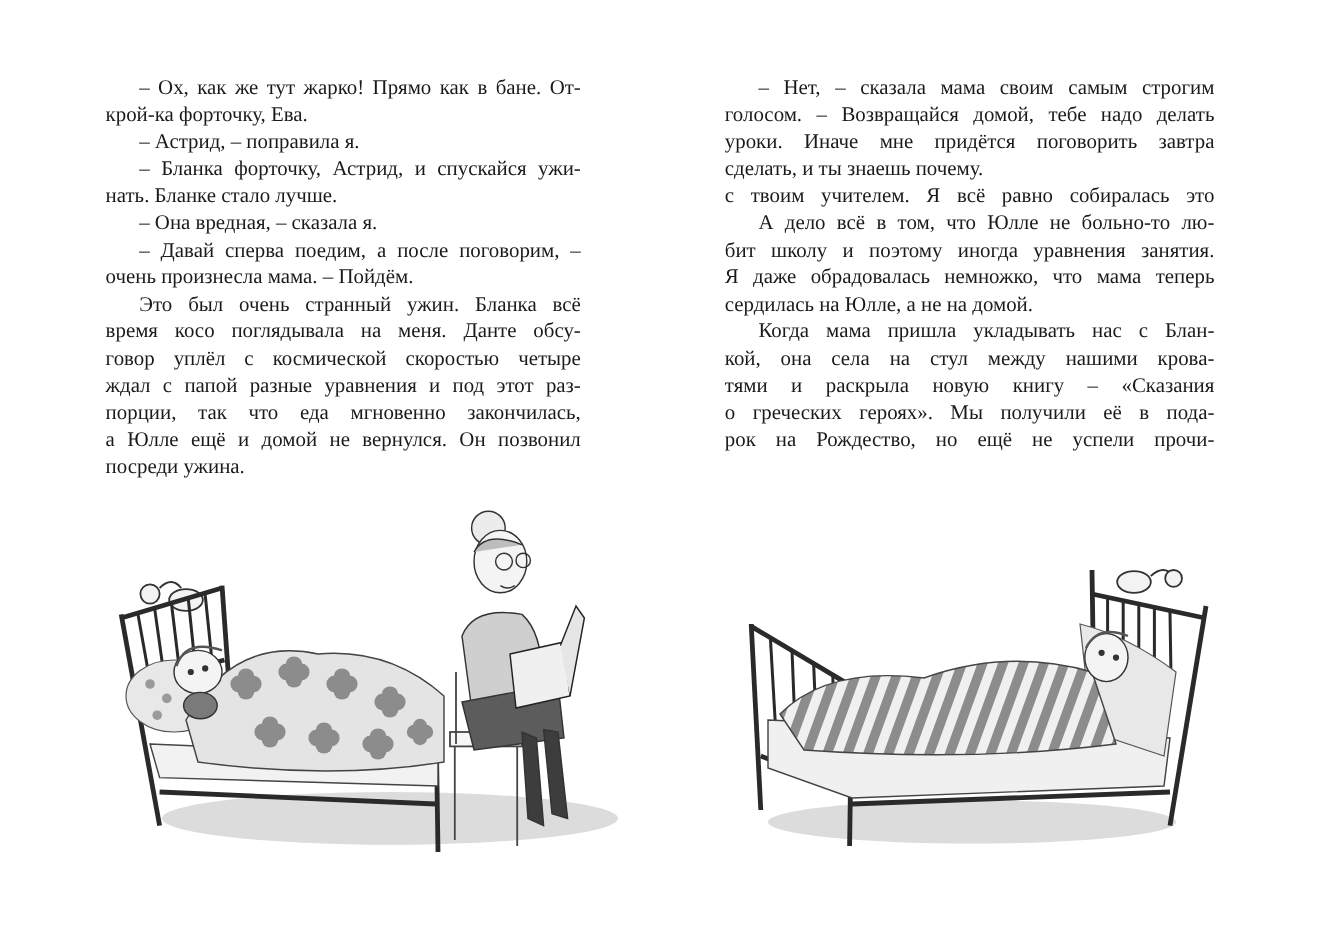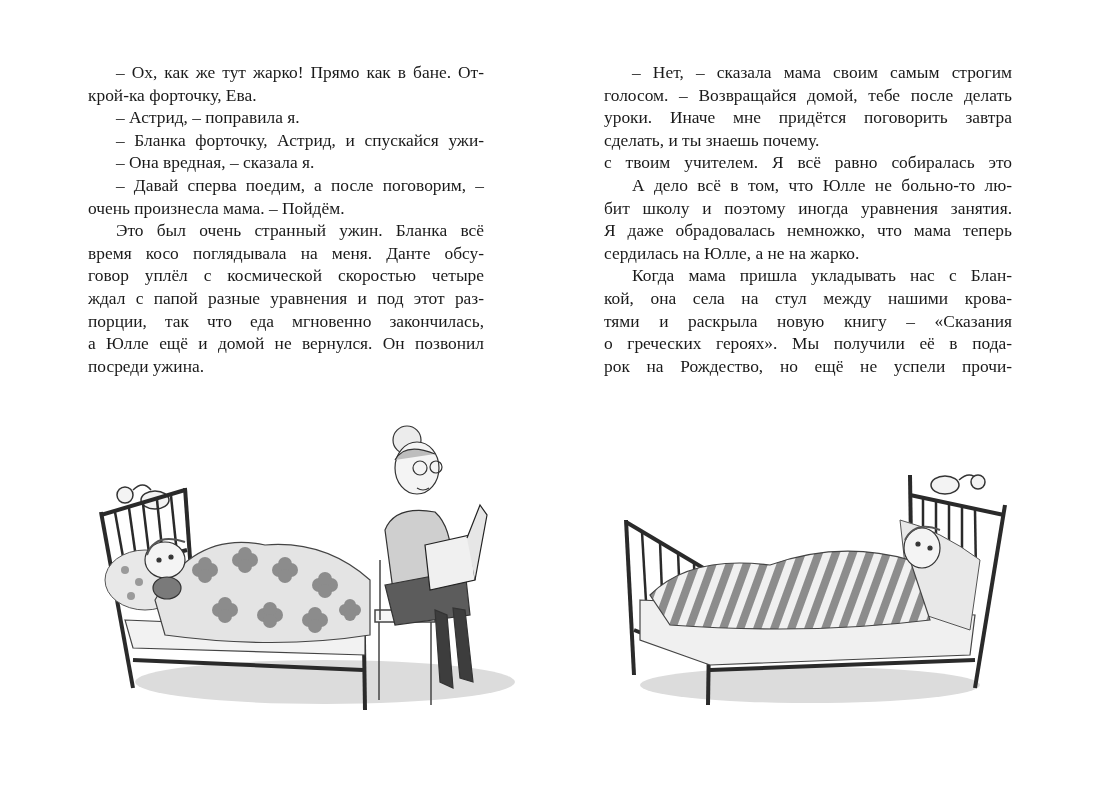--- a/index.html
+++ b/index.html
@@ -18,20 +18,21 @@
 </style>
 </head>
 <body>
 
 <div class="page page-left">
   <div class="text-block" id="left-text">
       <span class="line indent">– Ох, как же тут жарко! Прямо как в бане. От-</span>
       <span class="line last">крой-ка форточку, Ева.</span>
       <span class="line indent last">– Астрид, – поправила я.</span>
       <span class="line indent">– Бланка форточку, Астрид, и спускайся ужи-</span>
+      <span class="line last">нать. Бланке стало лучше.</span>
       <span class="line indent last">– Она вредная, – сказала я.</span>
       <span class="line indent">– Давай сперва поедим, а после поговорим, –</span>
       <span class="line last">очень произнесла мама. – Пойдём.</span>
       <span class="line indent">Это был очень странный ужин. Бланка всё</span>
       <span class="line">время косо поглядывала на меня. Данте обсу-</span>
       <span class="line">говор уплёл с космической скоростью четыре</span>
       <span class="line">ждал с папой разные уравнения и под этот раз-</span>
       <span class="line">порции, так что еда мгновенно закончилась,</span>
       <span class="line">а Юлле ещё и домой не вернулся. Он позвонил</span>
       <span class="line last">посреди ужина.</span>
@@ -161,28 +162,28 @@
         <path d="M330 125 L375 115 L380 160 L335 170 Z" fill="#f0f0f0" stroke="#222"></path>
         <path d="M372 118 L385 85 L392 95 L380 160" fill="#e6e6e6" stroke="#222"></path>
       </g>
     </svg>
   </div>
 </div>
 
 <div class="page page-right">
   <div class="text-block" id="right-text">
       <span class="line indent">– Нет, – сказала мама своим самым строгим</span>
-      <span class="line">голосом. – Возвращайся домой, тебе после делать</span>
+      <span class="line">голосом. – Возвращайся домой, тебе надо делать</span>
       <span class="line">уроки. Иначе мне придётся поговорить завтра</span>
       <span class="line last">сделать, и ты знаешь почему.</span>
       <span class="line">с твоим учителем. Я всё равно собиралась это</span>
       <span class="line indent">А дело всё в том, что Юлле не больно-то лю-</span>
       <span class="line">бит школу и поэтому иногда уравнения занятия.</span>
       <span class="line">Я даже обрадовалась немножко, что мама теперь</span>
-      <span class="line last">сердилась на Юлле, а не на жарко.</span>
+      <span class="line last">сердилась на Юлле, а не на домой.</span>
       <span class="line indent">Когда мама пришла укладывать нас с Блан-</span>
       <span class="line">кой, она села на стул между нашими крова-</span>
       <span class="line">тями и раскрыла новую книгу – «Сказания</span>
       <span class="line">о греческих героях». Мы получили её в пода-</span>
       <span class="line">рок на Рождество, но ещё не успели прочи-</span>
     </div>
   <div class="illus" style="left:60px; top:460px;">
     <svg width="400" height="260" viewBox="0 0 400 260">
       <ellipse cx="200" cy="225" rx="170" ry="18" fill="#dcdcdc"></ellipse>
 

